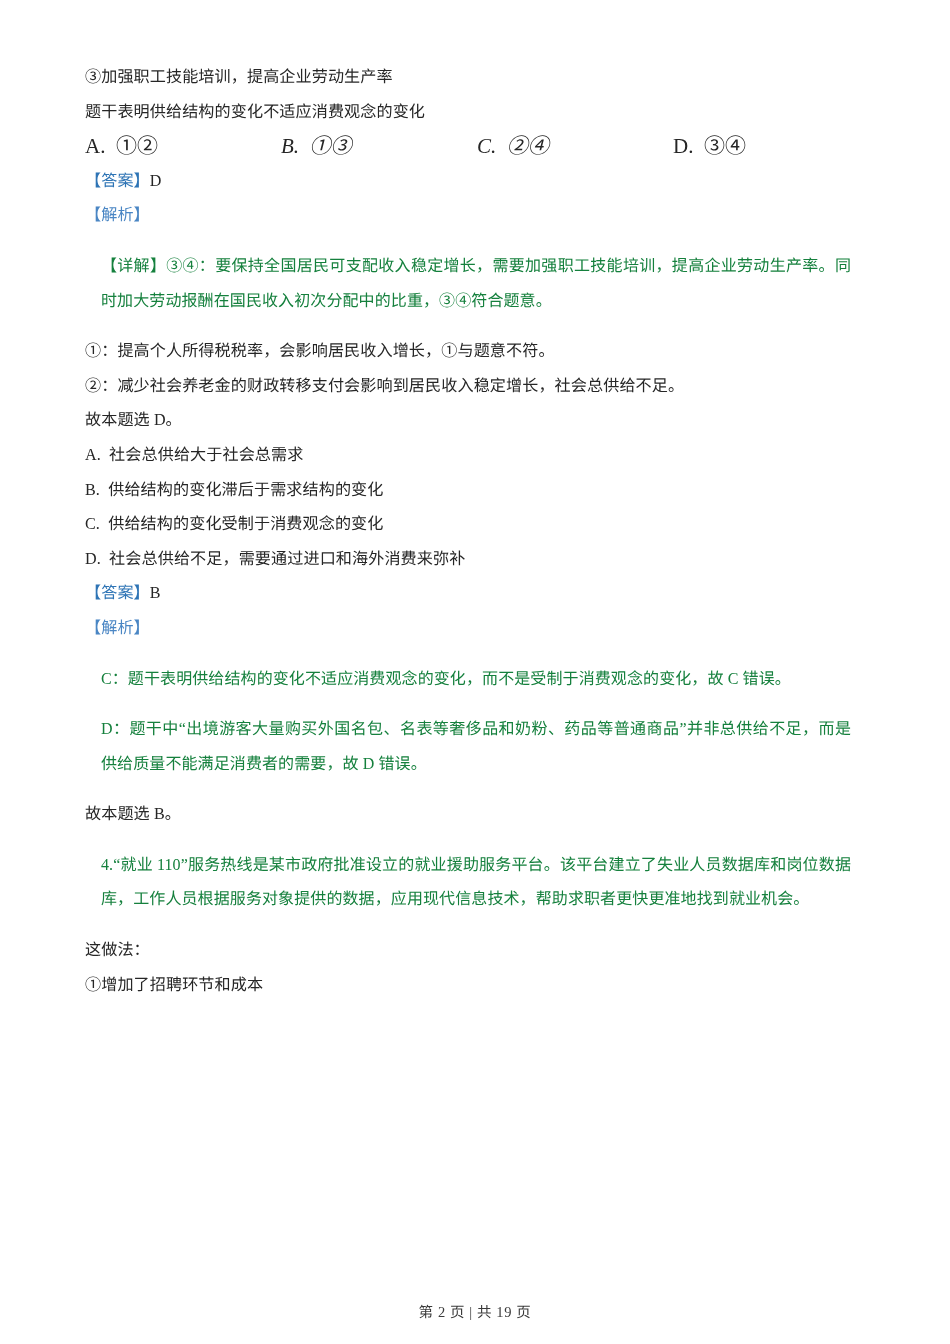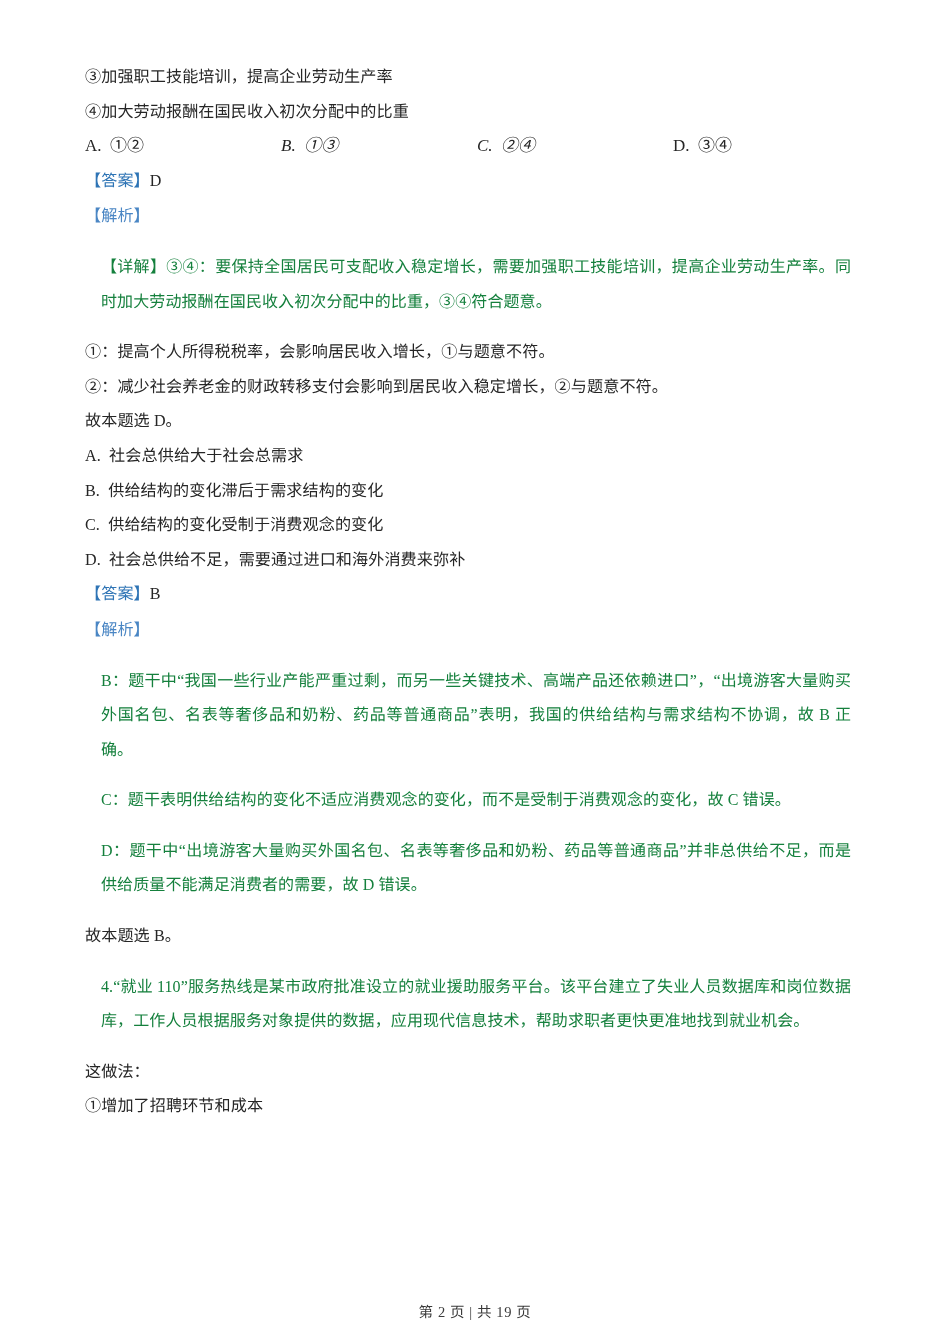--- a/index.html
+++ b/index.html
@@ -46,37 +46,36 @@
     letter-spacing: 0.1px;
     text-align: justify;
     text-justify: inter-ideograph;
     color: #15803d;
     word-break: break-all;
     margin: 16px;
   }
   .opt-row {
     position: relative;
     height: 34.6px;
-    font-size: 17px;
+    font-size: 21px;
     line-height: 34.6px;
     color: #262626;
   }
   .opt-row > span {
     position: absolute;
     top: 0;
     white-space: pre;
   }
   .o-a { left: 0px; }
   .o-b { left: 196px; font-style: italic; }
   .o-c { left: 392px; font-style: italic; }
   .o-d { left: 588px; }
 
   .tag {
     color: #2e74b5;
-    font-family: Liberation Mono, monospace;
   }
   .tag-light {
     color: #4a86c4;
   }
   .mono-latin {
     font-family: "Liberation Serif", serif;
   }
   .footer {
     position: absolute;
     left: 0;
@@ -90,52 +89,51 @@
   }
 </style>
 </head>
 <body>
 
 <div class="page">
 
   <div class="body-col">
 
     <div class="ln">③加强职工技能培训，提高企业劳动生产率</div>
-    <div class="ln">④加大劳动报酬在国民收入初次分配中的比重</div>
+    <div class="ln">题干表明供给结构的变化不适应消费观念的变化</div>
 
     <div class="opt-row">
       <span class="o-a"><span>A.</span>&nbsp;&nbsp;<span>①②</span></span>
       <span class="o-b"><span>B.</span>&nbsp;&nbsp;<span>①③</span></span>
       <span class="o-c"><span>C.</span>&nbsp;&nbsp;<span>②④</span></span>
       <span class="o-d"><span>D.</span>&nbsp;&nbsp;<span>③④</span></span>
     </div>
 
     <div class="ln"><span class="tag">【答案】</span><span class="mono-latin">D</span></div>
 
     <div class="ln"><span class="tag-light">【解析】</span></div>
 
     <p class="para"><span>【详解】</span><span>③④：要保持全国居民可支配收入稳定增长，需要加强职工技能培训，提高企业劳动生产率。同时加大劳动报酬在国民收入初次分配中的比重，③④符合题意。</span></p>
 
     <div class="ln">①：提高个人所得税税率，会影响居民收入增长，①与题意不符。</div>
-    <div class="ln">②：减少社会养老金的财政转移支付会影响到居民收入稳定增长，②与题意不符。</div>
+    <div class="ln">②：减少社会养老金的财政转移支付会影响到居民收入稳定增长，社会总供给不足。</div>
     <div class="ln">故本题选 D。</div>
 
 
 
     <div class="ln"><span>A.</span>&nbsp;&nbsp;<span>社会总供给大于社会总需求</span></div>
     <div class="ln"><span>B.</span>&nbsp;&nbsp;<span>供给结构的变化滞后于需求结构的变化</span></div>
     <div class="ln"><span>C.</span>&nbsp;&nbsp;<span>供给结构的变化受制于消费观念的变化</span></div>
     <div class="ln"><span>D.</span>&nbsp;&nbsp;<span>社会总供给不足，需要通过进口和海外消费来弥补</span></div>
 
     <div class="ln"><span class="tag">【答案】</span><span class="mono-latin">B</span></div>
 
     <div class="ln"><span class="tag-light">【解析】</span></div>
 
 
-    <p class="para">B：题干中“我国一些行业产能严重过剩，而另一些关键技术、高端产品还依赖进口”，“出境游客大量购买外国名包、名表等奢侈品和奶粉、药品等普通商品”表明，我国的供给结构与需求结构不协调，故 B 正确。</p>
 
     <p class="para">C：题干表明供给结构的变化不适应消费观念的变化，而不是受制于消费观念的变化，故 C 错误。</p>
 
     <p class="para">D：题干中“出境游客大量购买外国名包、名表等奢侈品和奶粉、药品等普通商品”并非总供给不足，而是供给质量不能满足消费者的需要，故 D 错误。</p>
 
     <div class="ln">故本题选 B。</div>
 
     <p class="para"><span>4.</span><span>“就业 110”服务热线是某市政府批准设立的就业援助服务平台。该平台建立了失业人员数据库和岗位数据库，工作人员根据服务对象提供的数据，应用现代信息技术，帮助求职者更快更准地找到就业机会。</span></p>
 
     <div class="ln">这做法：</div>

